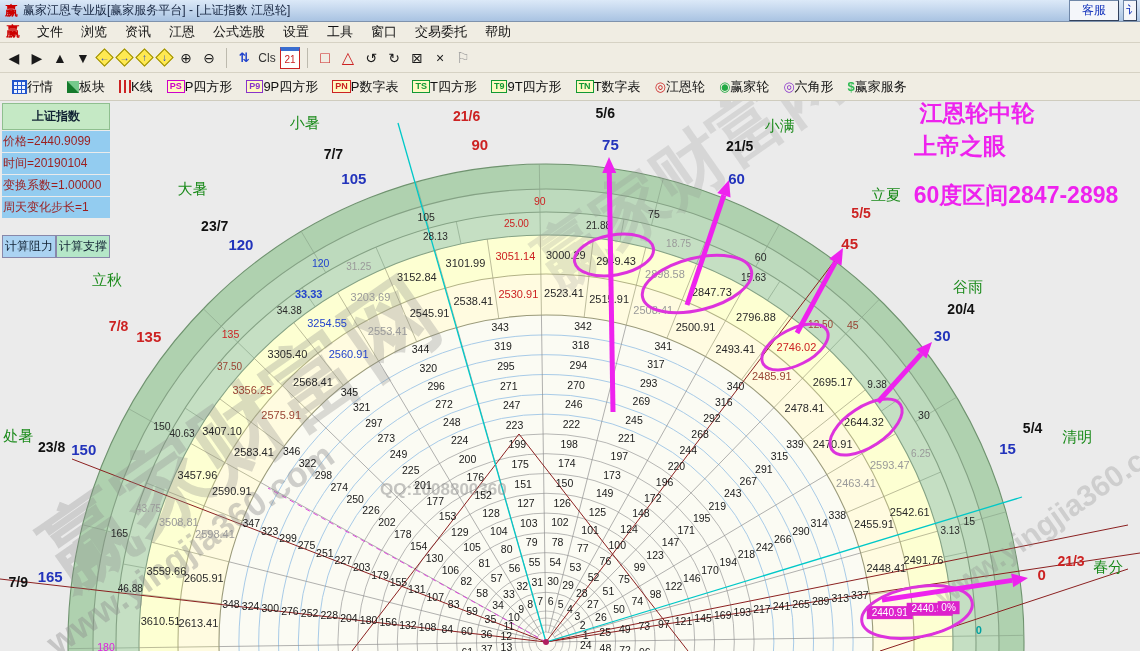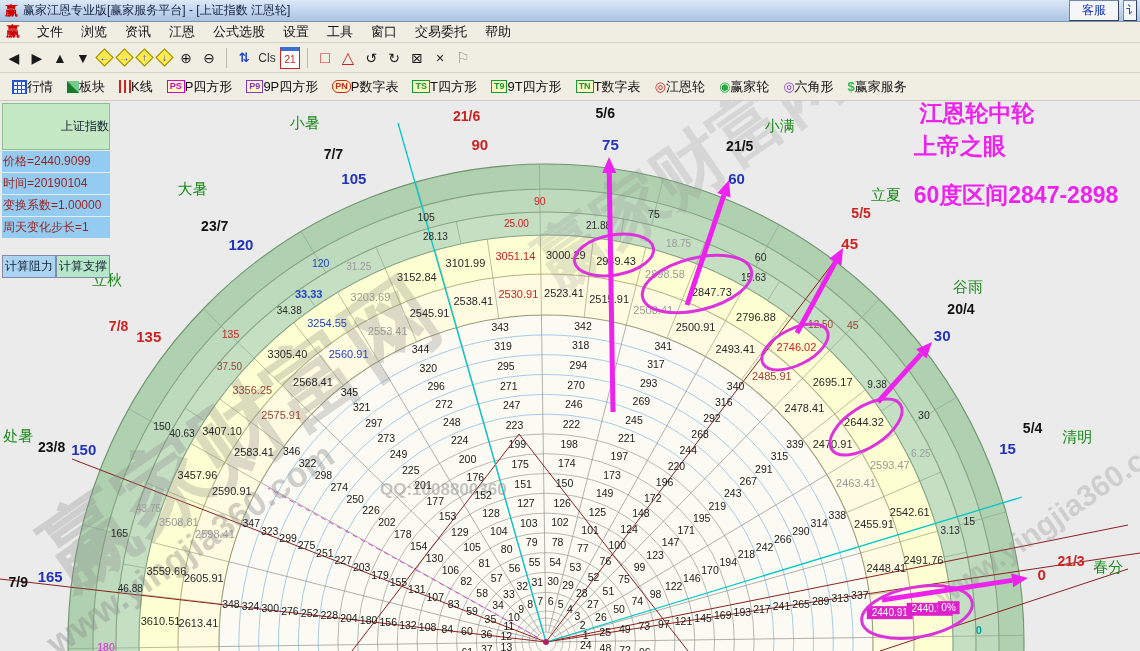--- a/index.html
+++ b/index.html
@@ -38,21 +38,21 @@
   .badge{font-size:9px;font-weight:bold;border:1px solid;padding:0 2px;line-height:11px;background:#fef9c3}
   .ic{font-size:13px;font-weight:bold;line-height:13px}
   .kline-ic{width:12px;height:13px;background:repeating-linear-gradient(90deg,#c22 0 2px,rgba(0,0,0,0) 2px 5px)}
   .grid-ic{width:13px;height:12px;border:1px solid #2255cc;
       background:linear-gradient(#2255cc 1px,rgba(0,0,0,0) 1px) 0 0/100% 4px,
                  linear-gradient(90deg,#2255cc 1px,rgba(0,0,0,0) 1px) 0 0/4px 100%,#eef4ff}
   .blocks-ic{width:12px;height:12px;background:
       linear-gradient(45deg,#157a2c 48%,#76c98c 52%)}
   .chart{position:absolute;left:0;top:101px;width:1140px;height:550px}
   .panel{position:absolute;left:2px;top:103px;width:108px;z-index:5;font-size:12px}
-  .panel .hd{background:#c5e9c5;border:1px solid #8fbf8f;text-align:right;color:#123;padding:14px 0;font-weight:normal}
+  .panel .hd{background:#c5e9c5;border:1px solid #8fbf8f;text-align:center;color:#123;padding:4px 0;font-weight:bold}
   .panel .row{background:#93ccf0;color:#9b1f1f;padding:2px 1px;margin-top:1px;white-space:nowrap;overflow:hidden}
   .panel .btns{display:flex;margin-top:17px}
   .panel .btn{flex:1;text-align:center;padding:2px 0;cursor:pointer;border:1px solid #88a;color:#123}
   .panel .btn.res{background:#abd3f2}
   .panel .btn.sup{background:#b5e7c8}
   text{font-family:"Liberation Sans","DejaVu Sans",sans-serif}
 </style>
 </head>
 <body>
 
@@ -126,21 +126,21 @@
     </span>
     <span class="t2-item">
       <span class="badge" style="color: rgb(204, 0, 204); border-color: rgb(204, 0, 204);">PS</span>
       <span>P四方形</span>
     </span>
     <span class="t2-item">
       <span class="badge" style="color: rgb(136, 51, 204); border-color: rgb(136, 51, 204);">P9</span>
       <span>9P四方形</span>
     </span>
     <span class="t2-item">
-      <span class="badge" style="color: rgb(204, 34, 34); border-color: rgb(204, 34, 34); border-radius: 6px;">PN</span>
+      <span class="badge" style="color: rgb(204, 34, 34); border-color: rgb(204, 34, 34);">PN</span>
       <span>P数字表</span>
     </span>
     <span class="t2-item">
       <span class="badge" style="color: rgb(17, 153, 51); border-color: rgb(17, 153, 51);">TS</span>
       <span>T四方形</span>
     </span>
     <span class="t2-item">
       <span class="badge" style="color: rgb(17, 153, 51); border-color: rgb(17, 153, 51);">T9</span>
       <span>9T四方形</span>
     </span>

